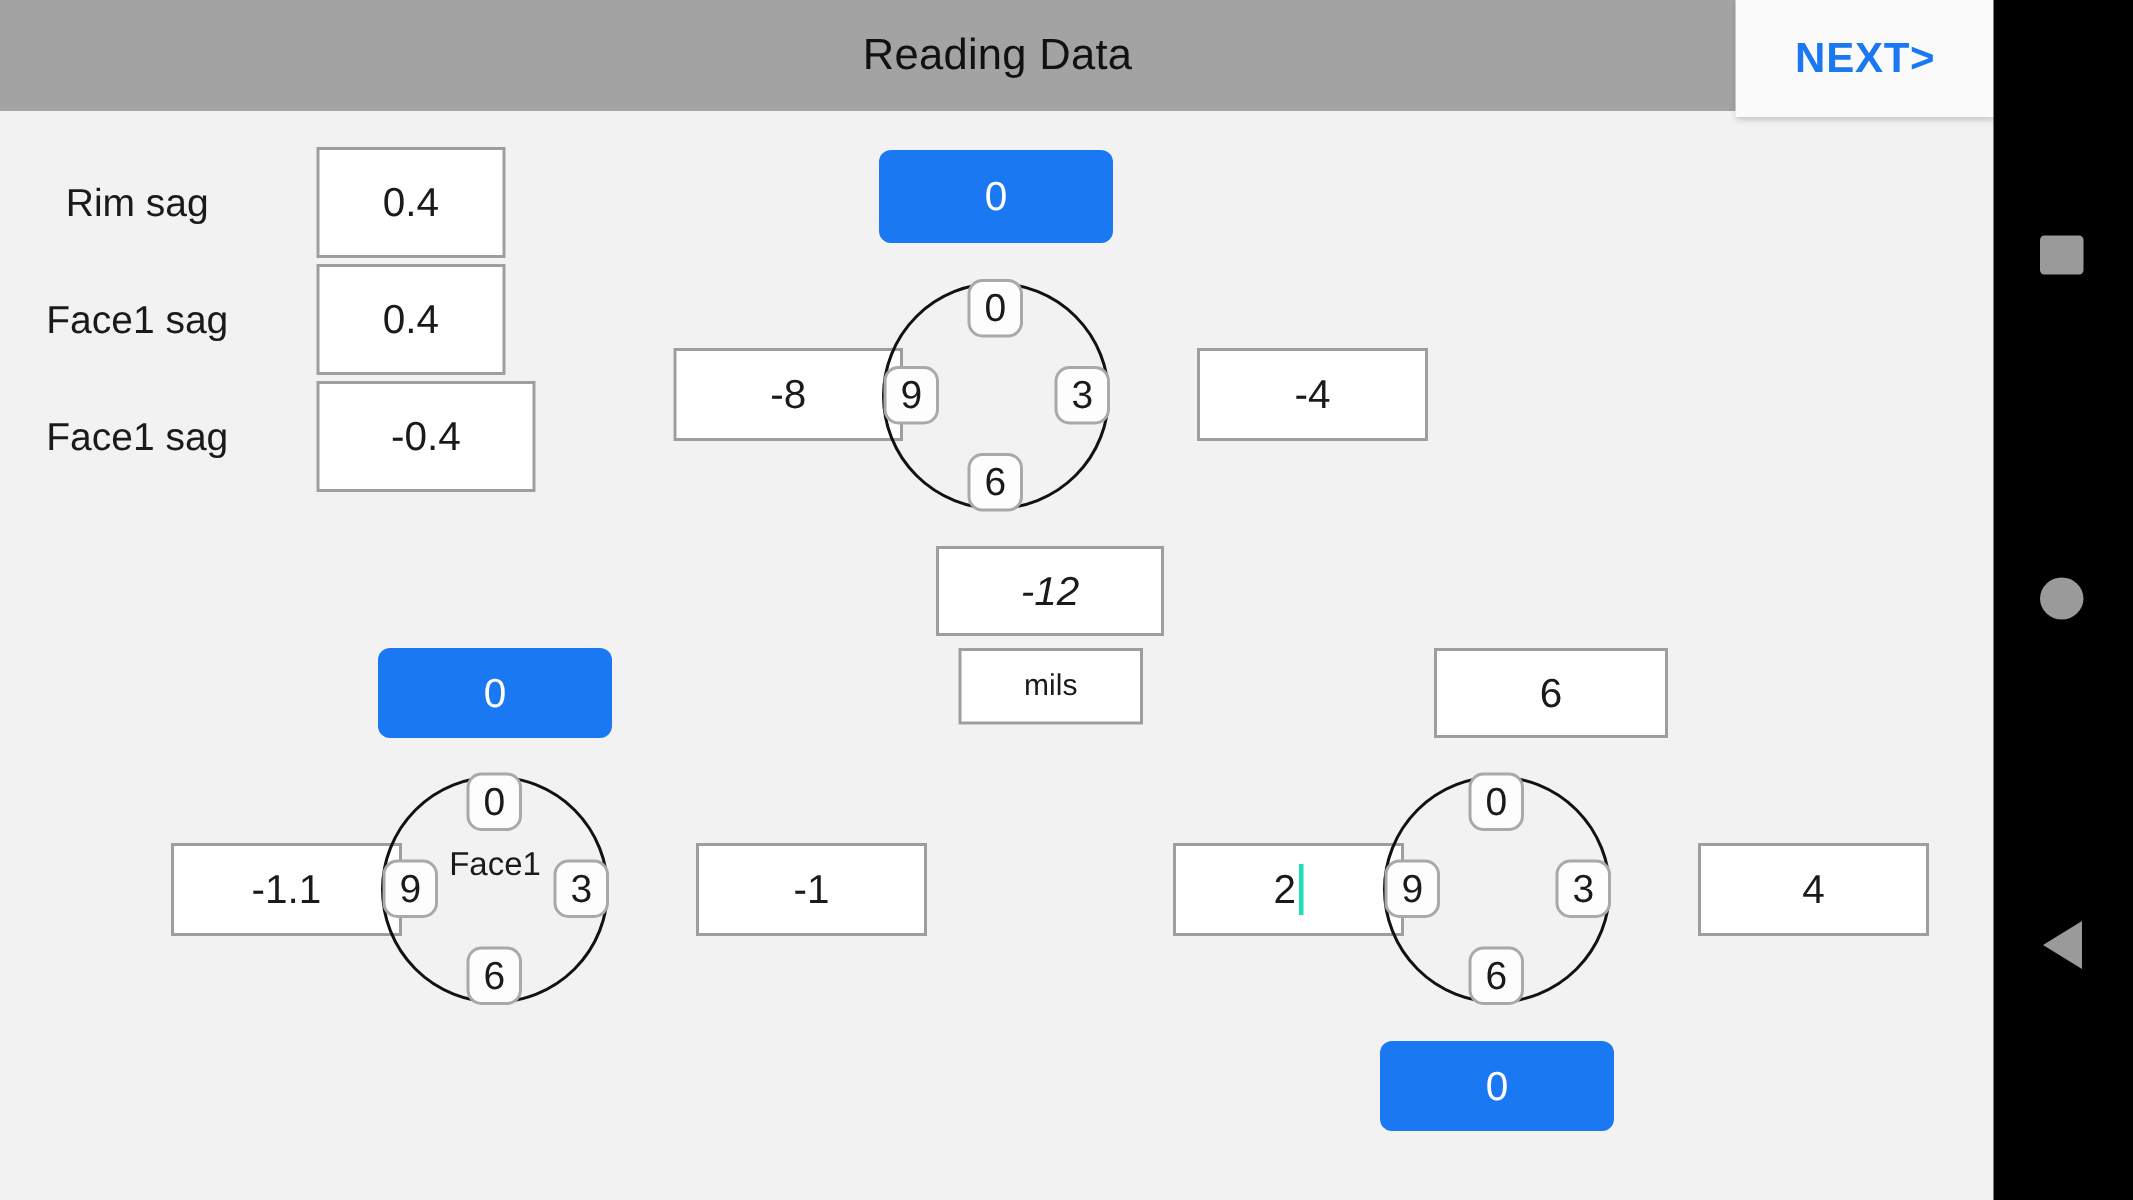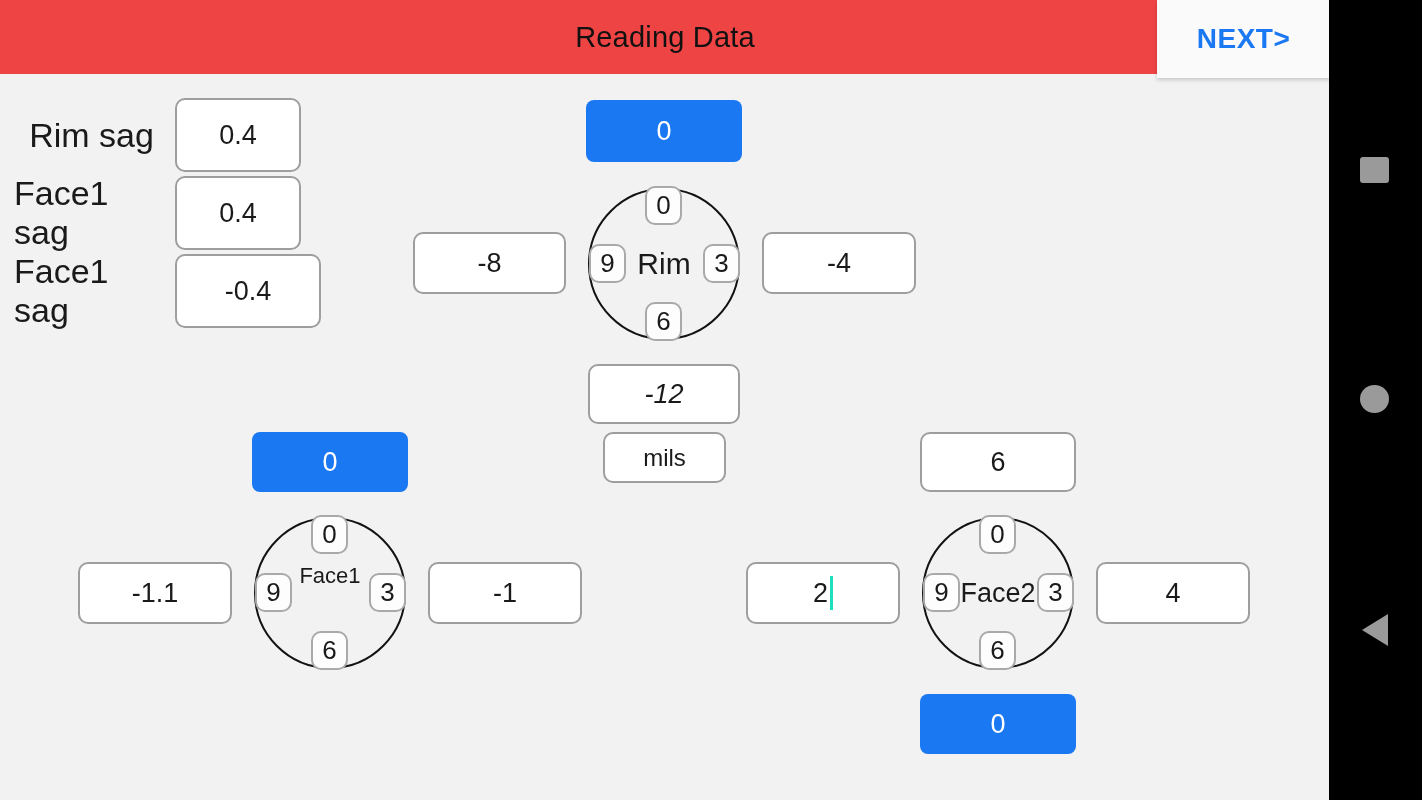--- a/index.html
+++ b/index.html
@@ -6,21 +6,21 @@
   html, body { width: 1422px; height: 800px; overflow: hidden; }
   body {
     font-family: "Liberation Sans", "DejaVu Sans", sans-serif;
     background: #f2f2f2;
   }
   .screen { position: relative; width: 1422px; height: 800px; background: #f2f2f2; }
 
   
   .header {
     position: absolute; left: 0; top: 0; width: 1330px; height: 74px;
-    background: #ef4444;
+    background: #a3a3a3;
   }
   .page-title {
     position: absolute; left: 0; top: 0; width: 1330px; height: 74px;
     display: flex; align-items: center; justify-content: center;
     font-size: 29px; color: #111; letter-spacing: 0.2px;
   }
   .next-card {
     position: absolute; left: 1157px; top: 0; width: 173px; height: 78px;
     background: #fafafa;
     box-shadow: 0 2px 4px rgba(0,0,0,0.18);
@@ -29,40 +29,40 @@
   }
   .next-label {
     color: #1b78f3; font-size: 28px; font-weight: bold; letter-spacing: 0.5px;
   }
 
   
   .field {
     position: absolute;
     background: #ffffff;
     border: 2px solid #9e9e9e;
-    border-radius: 10px;
+    border-radius: 0;
     display: flex; align-items: center; justify-content: center;
-    font-size: 27px; color: #1a1a1a;
+    font-size: 27px; color: #1a1a1a; margin-left: 36px;
   }
   
   .btn-blue {
     position: absolute;
     background: #1b78f3;
     border: none;
     border-radius: 8px;
     display: flex; align-items: center; justify-content: center;
     font-size: 27px; color: #ffffff;
     cursor: pointer;
   }
 
   
   .sag-label {
     position: absolute; left: 14px; width: 155px; height: 74px;
     display: flex; align-items: center; justify-content: center;
-    font-size: 34px; color: #1a1a1a;
+    font-size: 26px; color: #1a1a1a;
   }
 
   
   .dial-circle {
     position: absolute;
     width: 152px; height: 152px;
     border: 2.5px solid #121212;
     border-radius: 50%;
   }
   .dial-name {
@@ -131,24 +131,23 @@
 
   <div class="field" style="left:175px; top:98px;  width:126px; height:74px;">0.4</div>
   <div class="field" style="left:175px; top:176px; width:126px; height:74px;">0.4</div>
   <div class="field" style="left:175px; top:254px; width:146px; height:74px;">-0.4</div>
 
   <div class="btn-blue" style="left:586px; top:100px; width:156px; height:62px;">0</div>
 
   <div class="field" style="left:413px; top:232px; width:153px; height:62px;">-8</div>
   <div class="field" style="left:762px; top:232px; width:154px; height:62px;">-4</div>
   <div class="field" style="left:588px; top:364px; width:152px; height:60px;font-style:italic;">-12</div>
-  <div class="field" style="left:603px; top:432px; width:123px; height:51px; font-size:24px;">mils</div>
+  <div class="field" style="left:603px; top:432px; width:123px; height:51px; font-size:20px;">mils</div>
 
   <div class="dial-circle" style="left:588px; top:188px;"></div>
-  <div class="dial-name" style="left:588px; top:188px; font-size:30px;">Rim</div>
   <div class="badge" style="left:645px; top:186px;">0</div>
   <div class="badge" style="left:589px; top:244px;">9</div>
   <div class="badge" style="left:703px; top:244px;">3</div>
   <div class="badge" style="left:645px; top:302px;">6</div>
 
   <div class="btn-blue" style="left:252px; top:432px; width:156px; height:60px;">0</div>
 
   <div class="field" style="left:78px;  top:562px; width:154px; height:62px;">-1.1</div>
   <div class="field" style="left:428px; top:562px; width:154px; height:62px;">-1</div>
 
@@ -162,21 +161,20 @@
   <div class="field" style="left:920px; top:432px; width:156px; height:60px;">6</div>
 
   <div class="field" style="left:746px; top:562px; width:154px; height:62px;">
     <span>2</span>
       <span class="cursor"></span>
   </div>
   <div class="field" style="left:1096px; top:562px; width:154px; height:62px;">4</div>
   <div class="btn-blue" style="left:920px; top:694px; width:156px; height:60px;">0</div>
 
   <div class="dial-circle" style="left:922px; top:517px;"></div>
-  <div class="dial-name" style="left:922px; top:517px; font-size:27px;">Face2</div>
   <div class="badge" style="left:979px;  top:515px;">0</div>
   <div class="badge" style="left:923px;  top:573px;">9</div>
   <div class="badge" style="left:1037px; top:573px;">3</div>
   <div class="badge" style="left:979px;  top:631px;">6</div>
 
   <div class="navbar">
     <div class="nav-recents"></div>
     <div class="nav-home"></div>
     <div class="nav-back"></div>
   </div>

